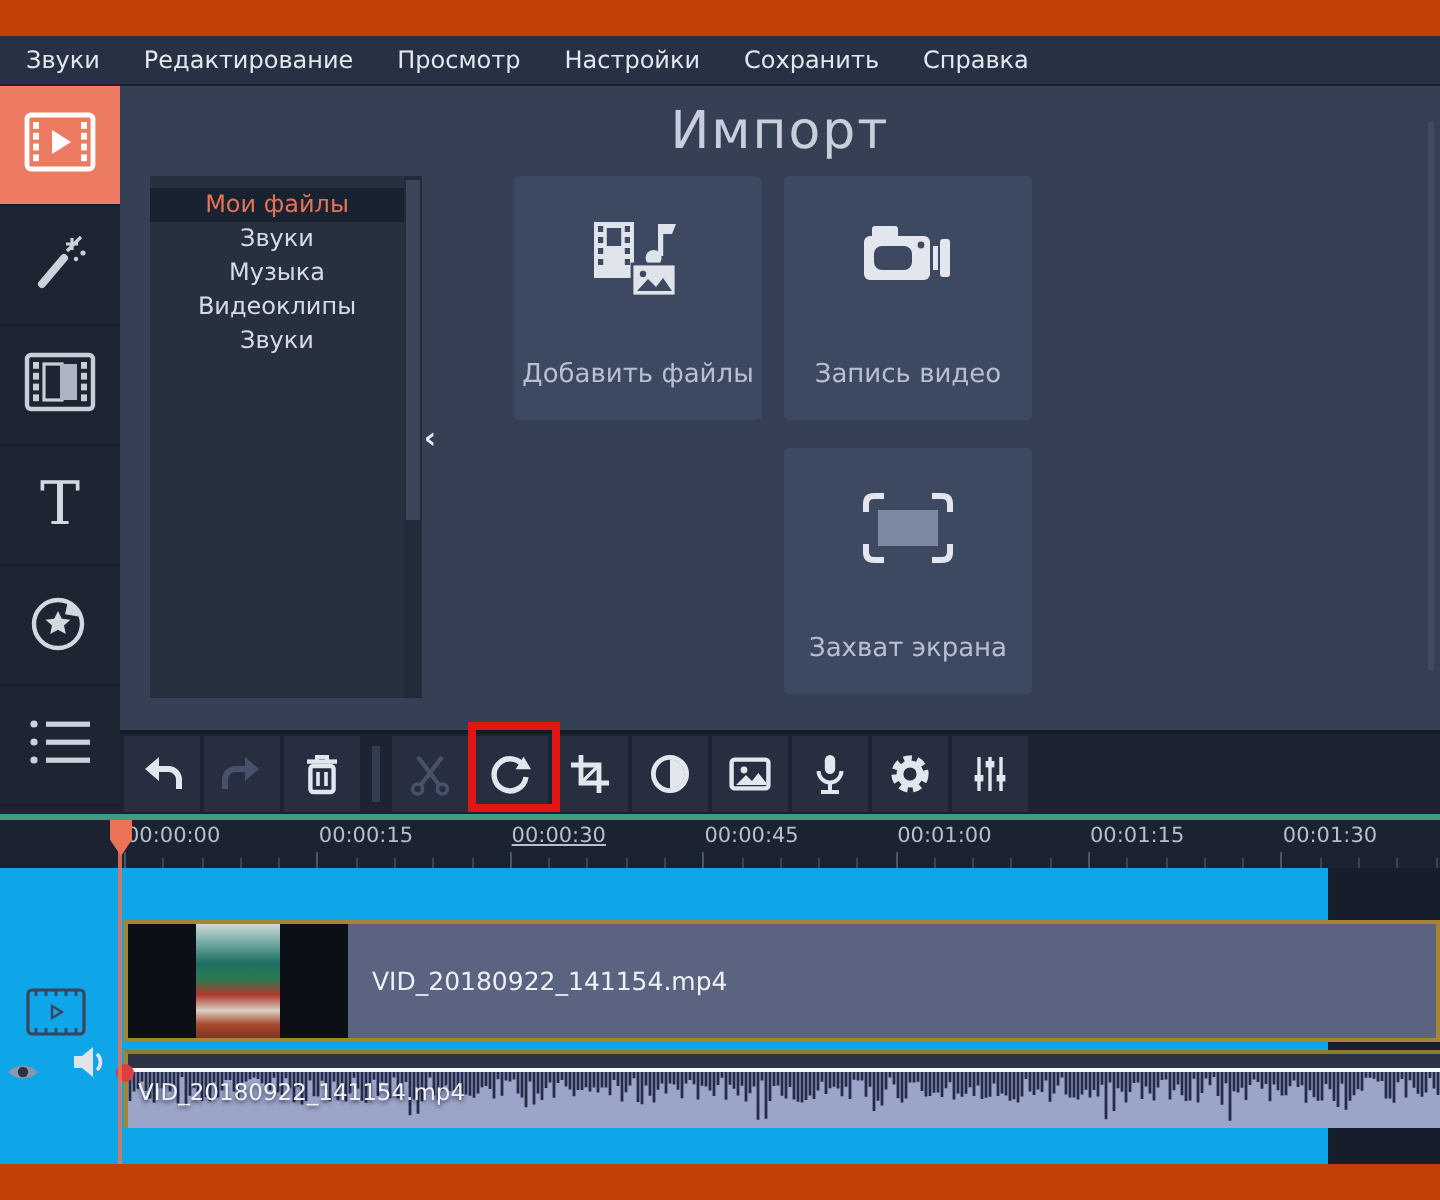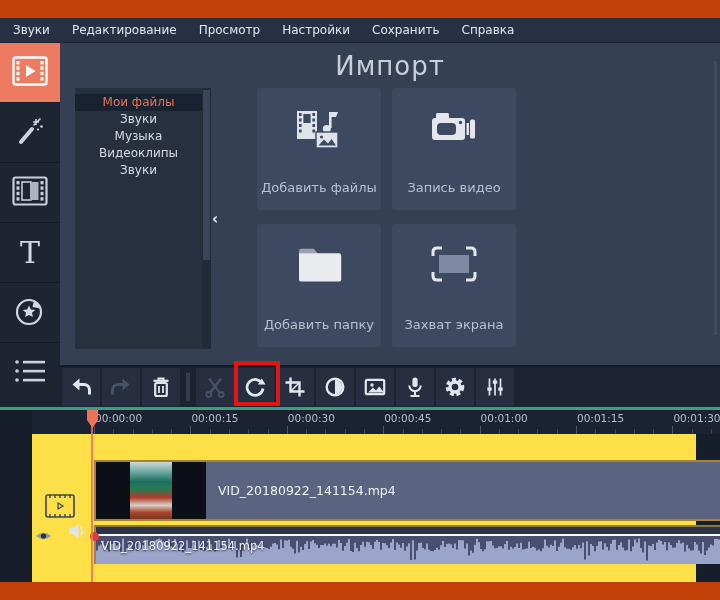--- a/index.html
+++ b/index.html
@@ -52,21 +52,21 @@
   .tb-btn { position:absolute; top:1px; width:38px; height:38px; background:#262e40;
             display:flex; align-items:center; justify-content:center; color:#e2e6ed; }
   .tb-btn.disabled { color:#47516a; }
   .tb-sep { position:absolute; top:6px; left:126px; width:4px; height:28px; background:#333c50; }
   .red-highlight { position:absolute; left:234px; top:361px; width:46px; height:45px;
                    border:4px solid #e31414; z-index:40; pointer-events:none; }
 
   .teal-line { position:absolute; left:0; top:407px; width:720px; height:3px; background:#3f9c82; }
 
   
-  .timeline { position:absolute; left:0; top:410px; width:664px; height:172px; background:#fde047;margin-left:32px; }
+  .timeline { position:absolute; left:0; top:410px; width:664px; height:172px; background:#0ea5e9; }
   .ruler { position:absolute; left:0; top:0; width:720px; height:24px; background:#1b2332; }
   .ruler-label { position:absolute; top:2px; font-size:10.5px; color:#b8bfcb; white-space:nowrap; }
   .ruler-ticks { position:absolute; left:0; top:14px; width:720px; height:10px; }
   .tick { position:absolute; bottom:0; width:1px; background:#3c4659; }
   .tick.major { background:#4b5568; }
   .playhead-marker { position:absolute; left:55px; top:0; width:11px; height:18px; background:#ec7258;
                      clip-path:polygon(0 0,100% 0,100% 55%,50% 100%,0 55%); z-index:30; }
   .playhead-line { position:absolute; left:59px; top:0; width:2px; height:172px; background:rgba(236,114,88,.85); z-index:29; }
 
   .track-film-icon { position:absolute; left:13px; top:84px; color:#39455a; }
@@ -222,29 +222,20 @@
           <rect x="2" y="8" width="33" height="22" rx="3" fill="#e3e6ec"></rect>
           <rect x="7" y="13" width="19" height="12" rx="4" fill="#3d4961"></rect>
           <circle cx="30.5" cy="12.5" r="1.7" fill="#3d4961"></circle>
           <rect x="36.5" y="13" width="2.5" height="12" fill="#e3e6ec"></rect>
           <rect x="40" y="9.5" width="5" height="19" rx="1.5" fill="#e3e6ec"></rect>
         </svg>
       </div>
       <div class="card-label">Запись видео</div>
     </div>
 
-    <div class="card card3">
-      <div class="icon-wrap">
-        <svg width="48" height="38" viewBox="0 0 48 38">
-          <path d="M4 5 q0-2.2 2.2-2.2 h12.5 l4.5 5 h-19.2 z" fill="#9aa2b1"></path>
-          <path d="M4 7.2 h40 q2.2 0 2.2 2.2 v24 q0 2.2-2.2 2.2 h-37.8 q-2.2 0-2.2-2.2 z" fill="#e9ebef"></path>
-        </svg>
-      </div>
-      <div class="card-label">Добавить папку</div>
-    </div>
 
     <div class="card card4">
       <div class="icon-wrap">
         <svg width="46" height="36" viewBox="0 0 46 36">
           <path d="M2 10 V6 q0-4 4-4 h5" fill="none" stroke="#e3e6ec" stroke-width="3"></path>
           <path d="M35 2 h5 q4 0 4 4 v4" fill="none" stroke="#e3e6ec" stroke-width="3"></path>
           <path d="M44 26 v4 q0 4-4 4 h-5" fill="none" stroke="#e3e6ec" stroke-width="3"></path>
           <path d="M11 34 H6 q-4 0-4-4 v-4" fill="none" stroke="#e3e6ec" stroke-width="3"></path>
           <rect x="8" y="9" width="30" height="18" fill="#7d88a3"></rect>
         </svg>
@@ -334,21 +325,21 @@
   </div>
 
   <div class="red-highlight"></div>
 
   <div class="teal-line"></div>
 
   <div class="timeline">
     <div class="ruler">
       <span class="ruler-label" style="left: 63px;">00:00:00</span>
       <span class="ruler-label" style="left: 159.4px;">00:00:15</span>
-      <span class="ruler-label" style="left: 255.8px;">00:00:30</span>
+      <span class="ruler-label" style="left: 255.8px; text-decoration: underline;">00:00:30</span>
       <span class="ruler-label" style="left: 352.2px;">00:00:45</span>
       <span class="ruler-label" style="left: 448.6px;">00:01:00</span>
       <span class="ruler-label" style="left: 545px;">00:01:15</span>
       <span class="ruler-label" style="left: 641.4px;">00:01:30</span>
       <div class="ruler-ticks">
           <div class="tick major" style="left: 62px; height: 8px;"></div>
           <div class="tick" style="left: 81.3px; height: 5px;"></div>
           <div class="tick" style="left: 100.6px; height: 5px;"></div>
           <div class="tick" style="left: 119.8px; height: 5px;"></div>
           <div class="tick" style="left: 139.1px; height: 5px;"></div>

